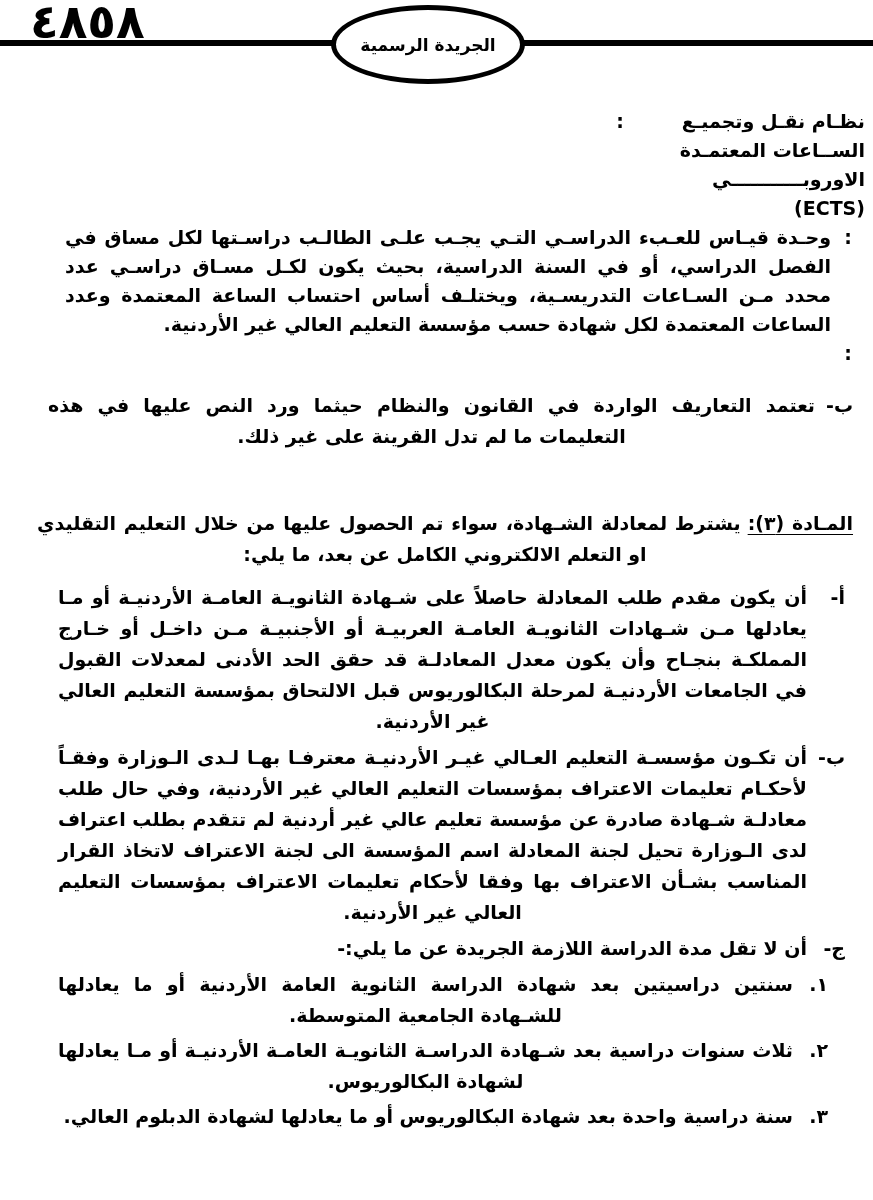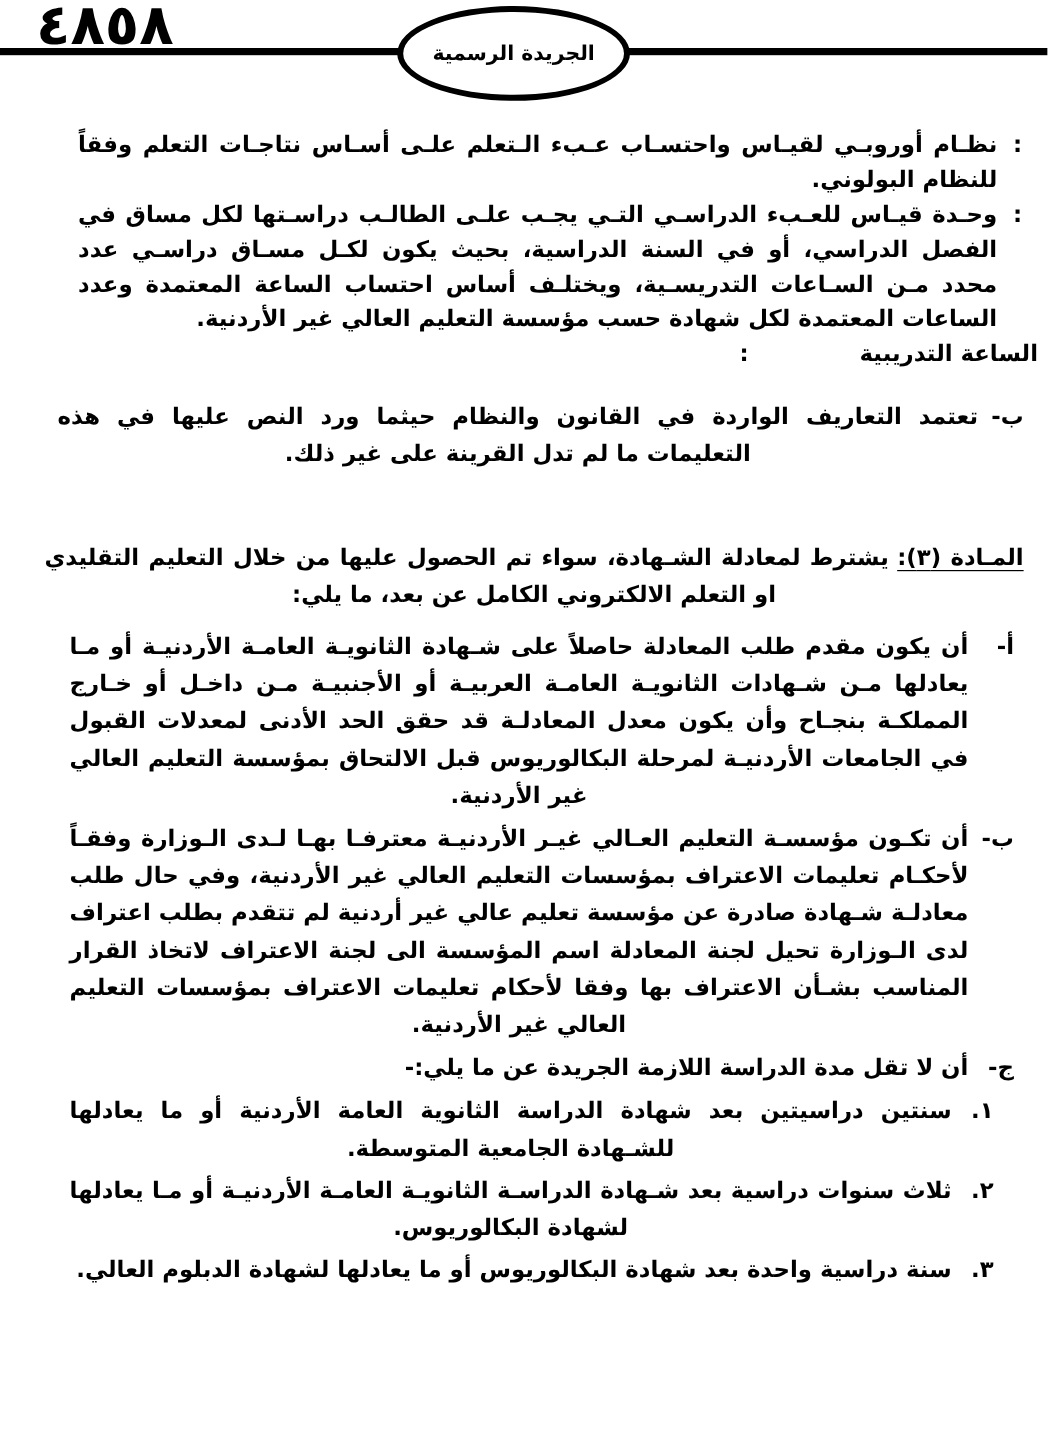--- a/index.html
+++ b/index.html
@@ -77,29 +77,31 @@
 <div class="header">
   <div class="page-number">٤٨٥٨</div>
   <div class="header-rule"></div>
   <div class="gazette-oval">
     <span>الجريدة الرسمية</span>
   </div>
 </div>
 
 <div class="defs">
   <div class="def-row">
+    <div class="def-term">نظـام نقـل وتجميـع
+الســاعات المعتمـدة
+الاوروبـــــــــــي
+(ECTS)</div>
     <div class="def-colon">:</div>
-    <div class="def-text">نظـام أوروبـي لقيـاس واحتسـاب عـبء الـتعلم علـى أسـاس نتاجـات التعلم وفقاً للنظام البولوني.</div>
   </div>
   <div class="def-row">
     <div class="def-colon">:</div>
     <div class="def-text">وحـدة قيـاس للعـبء الدراسـي التـي يجـب علـى الطالـب دراسـتها لكل مساق في الفصل الدراسي، أو في السنة الدراسية، بحيث يكون لكـل مسـاق دراسـي عدد محدد مـن السـاعات التدريسـية، ويختلـف أساس احتساب الساعة المعتمدة وعدد الساعات المعتمدة لكل شهادة حسب مؤسسة التعليم العالي غير الأردنية.</div>
   </div>
   <div class="def-row">
-    <div class="def-term">الساعة التدريبية</div>
     <div class="def-colon">:</div>
   </div>
 </div>
 
 <div class="clause intro-clause">
   <div class="marker">ب-</div>
   <div class="text center-last">تعتمد التعاريف الواردة في القانون والنظام حيثما ورد النص عليها في هذه التعليمات ما لم تدل القرينة على غير ذلك.</div>
 </div>
 
 <div class="article-heading center-last">

